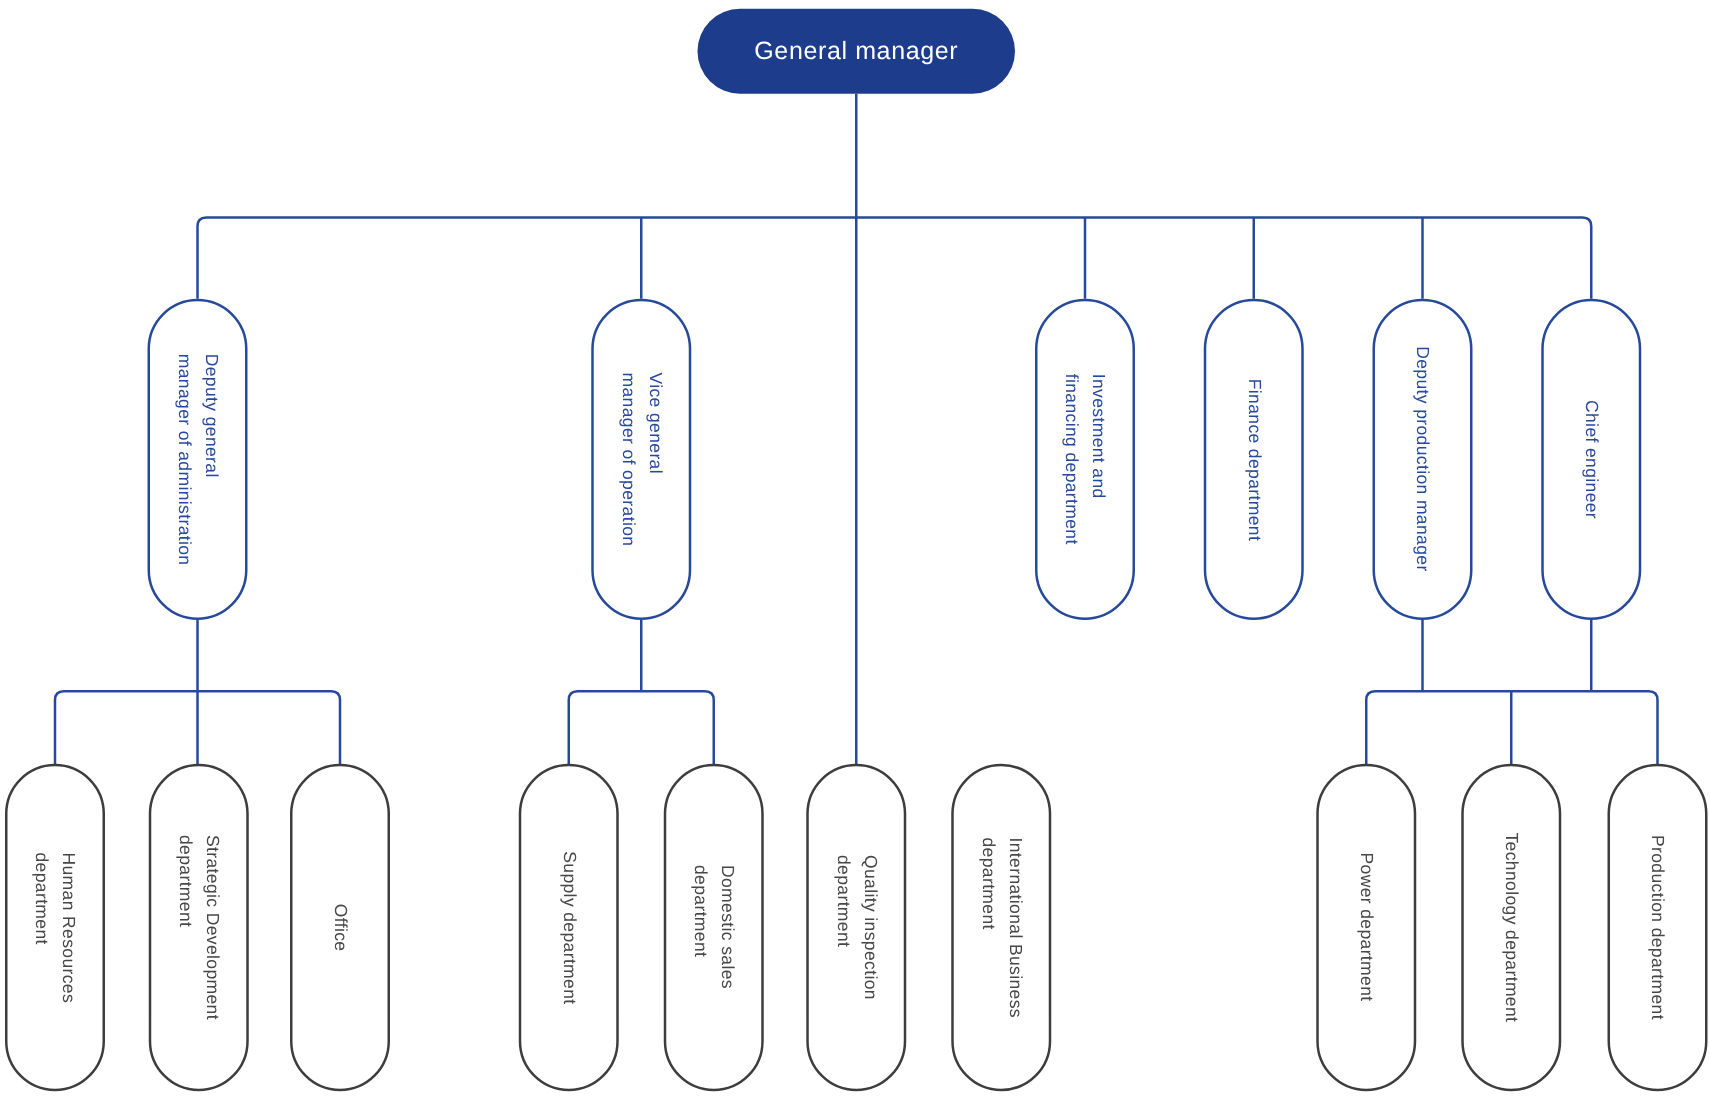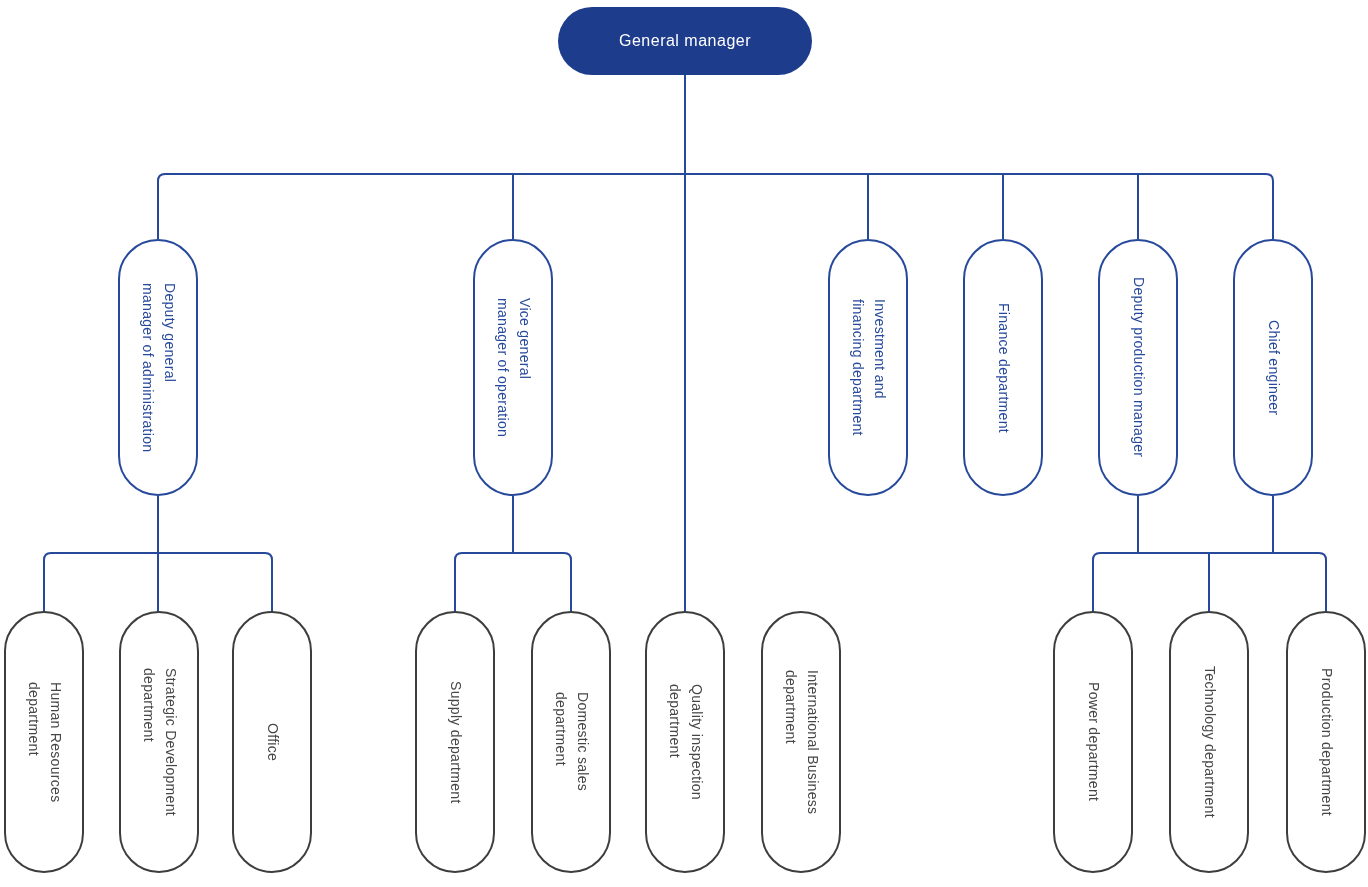--- a/index.html
+++ b/index.html
@@ -34,21 +34,21 @@
     display: flex;
     align-items: center;
     justify-content: center;
   }
   .root {
     left: 558px; top: 7px;
     width: 254px; height: 68px;
     border-radius: 34px;
     background: var(--root-fill, #1e3c8c);
     color: var(--root-text, #ffffff);
-    font-size: 16px;
+    font-size: 20px;
     letter-spacing: 0.5px;
   }
   .l2 {
     top: 239px;
     width: 80px; height: 257px;
     border-radius: 40px;
     border: 2px solid var(--manager-border, #27499c);
     color: var(--manager-text, #27499c);
   }
   .l3 {

